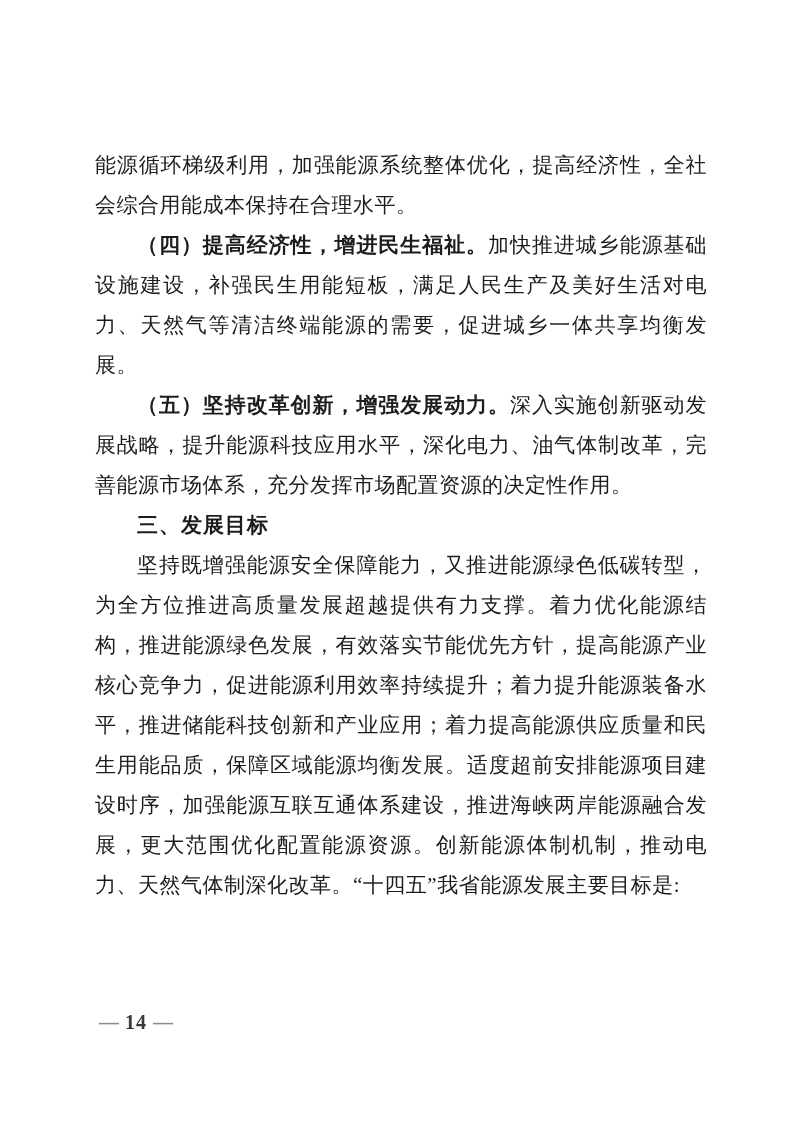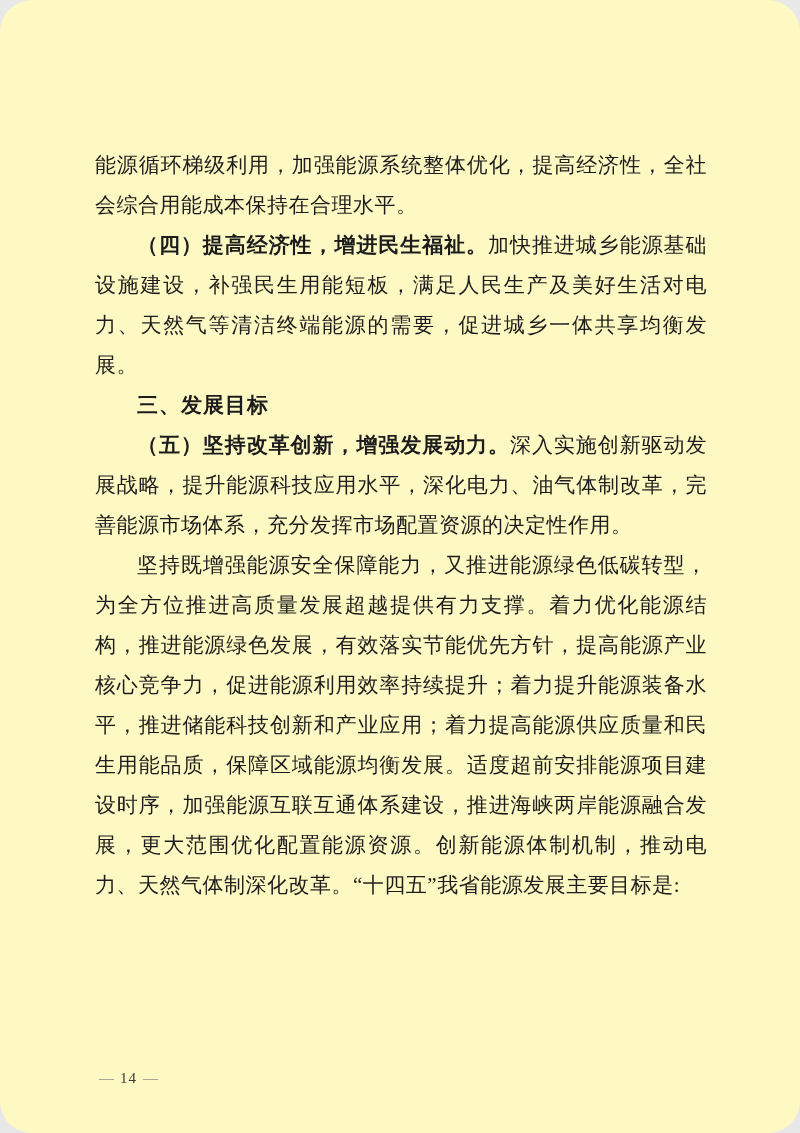--- a/index.html
+++ b/index.html
@@ -38,41 +38,42 @@
   .run { font-weight: 400; }
   .run.bold { font-weight: 700; }
   .para.heading .run.bold {
     font-family: "Liberation Sans", "DejaVu Sans", sans-serif;
     font-weight: 700;
     letter-spacing: 1px;
   }
   .page-footer {
     position: absolute;
     left: 93px;
-    top: 1064px;
-    font-size: 15px;
+    top: 1008px;
+    font-size: 20px;
     line-height: 28px;
     font-family: "Liberation Serif", "DejaVu Serif", serif;
+    font-weight: bold;
   }
   .page-footer .dash {
     color: #8a8a8a;
     padding: 0 6px;
   }
   .page-footer .num {
     color: #3a3a3a;
     letter-spacing: 1px;
   }
 </style>
 </head>
 <body>
 
-<div class="page" style="background: #fef9c3; color: rgb(28, 28, 28); border-radius: 32px;">
+<div class="page" style="background: #ffffff; color: rgb(28, 28, 28);">
   <main class="doc-body">
       <p class="para continuation"><span class="run">能源循环梯级利用，加强能源系统整体优化，提高经济性，全社会综合用能成本保持在合理水平。</span></p>
       <p class="para body"><span class="run bold">（四）提高经济性，增进民生福祉。</span><span class="run">加快推进城乡能源基础设施建设，补强民生用能短板，满足人民生产及美好生活对电力、天然气等清洁终端能源的需要，促进城乡一体共享均衡发展。</span></p>
+      <p class="para body"><span class="run bold">（五）坚持改革创新，增强发展动力。</span><span class="run">深入实施创新驱动发展战略，提升能源科技应用水平，深化电力、油气体制改革，完善能源市场体系，充分发挥市场配置资源的决定性作用。</span></p>
       <p class="para heading"><span class="run bold">三、发展目标</span></p>
-      <p class="para body"><span class="run bold">（五）坚持改革创新，增强发展动力。</span><span class="run">深入实施创新驱动发展战略，提升能源科技应用水平，深化电力、油气体制改革，完善能源市场体系，充分发挥市场配置资源的决定性作用。</span></p>
       <p class="para body"><span class="run">坚持既增强能源安全保障能力，又推进能源绿色低碳转型，为全方位推进高质量发展超越提供有力支撑。着力优化能源结构，推进能源绿色发展，有效落实节能优先方针，提高能源产业核心竞争力，促进能源利用效率持续提升；着力提升能源装备水平，推进储能科技创新和产业应用；着力提高能源供应质量和民生用能品质，保障区域能源均衡发展。适度超前安排能源项目建设时序，加强能源互联互通体系建设，推进海峡两岸能源融合发展，更大范围优化配置能源资源。创新能源体制机制，推动电力、天然气体制深化改革。“十四五”我省能源发展主要目标是:</span></p>
     </main>
   <footer class="page-footer">
     <span class="dash">—</span><span class="num">14</span><span class="dash">—</span>
   </footer>
 </div>
 
 </body></html>

